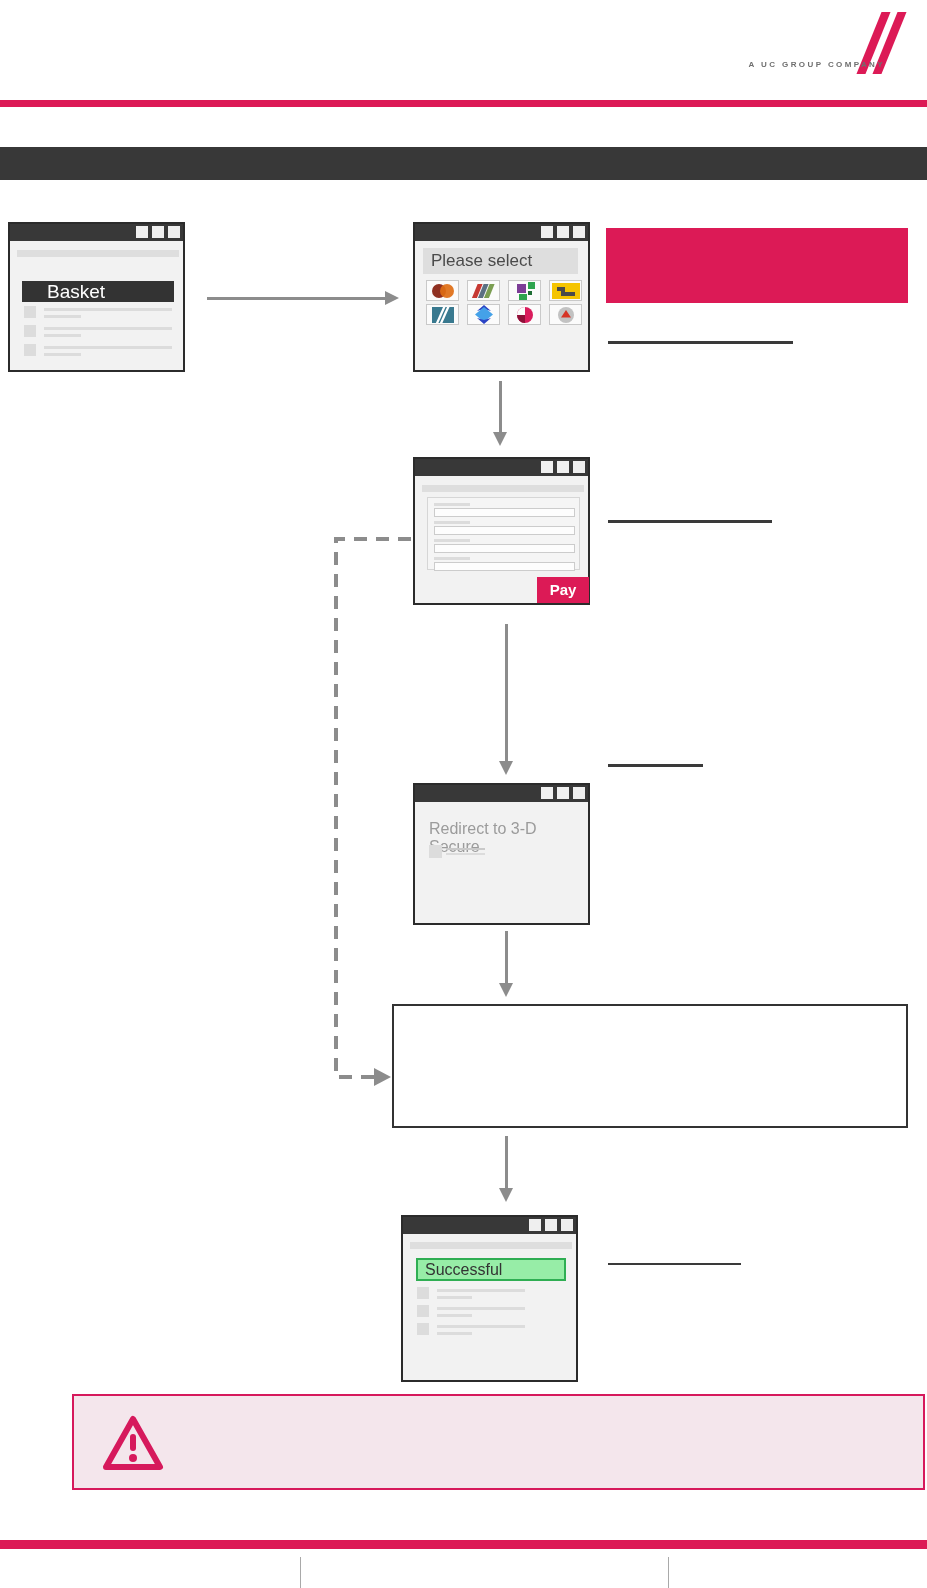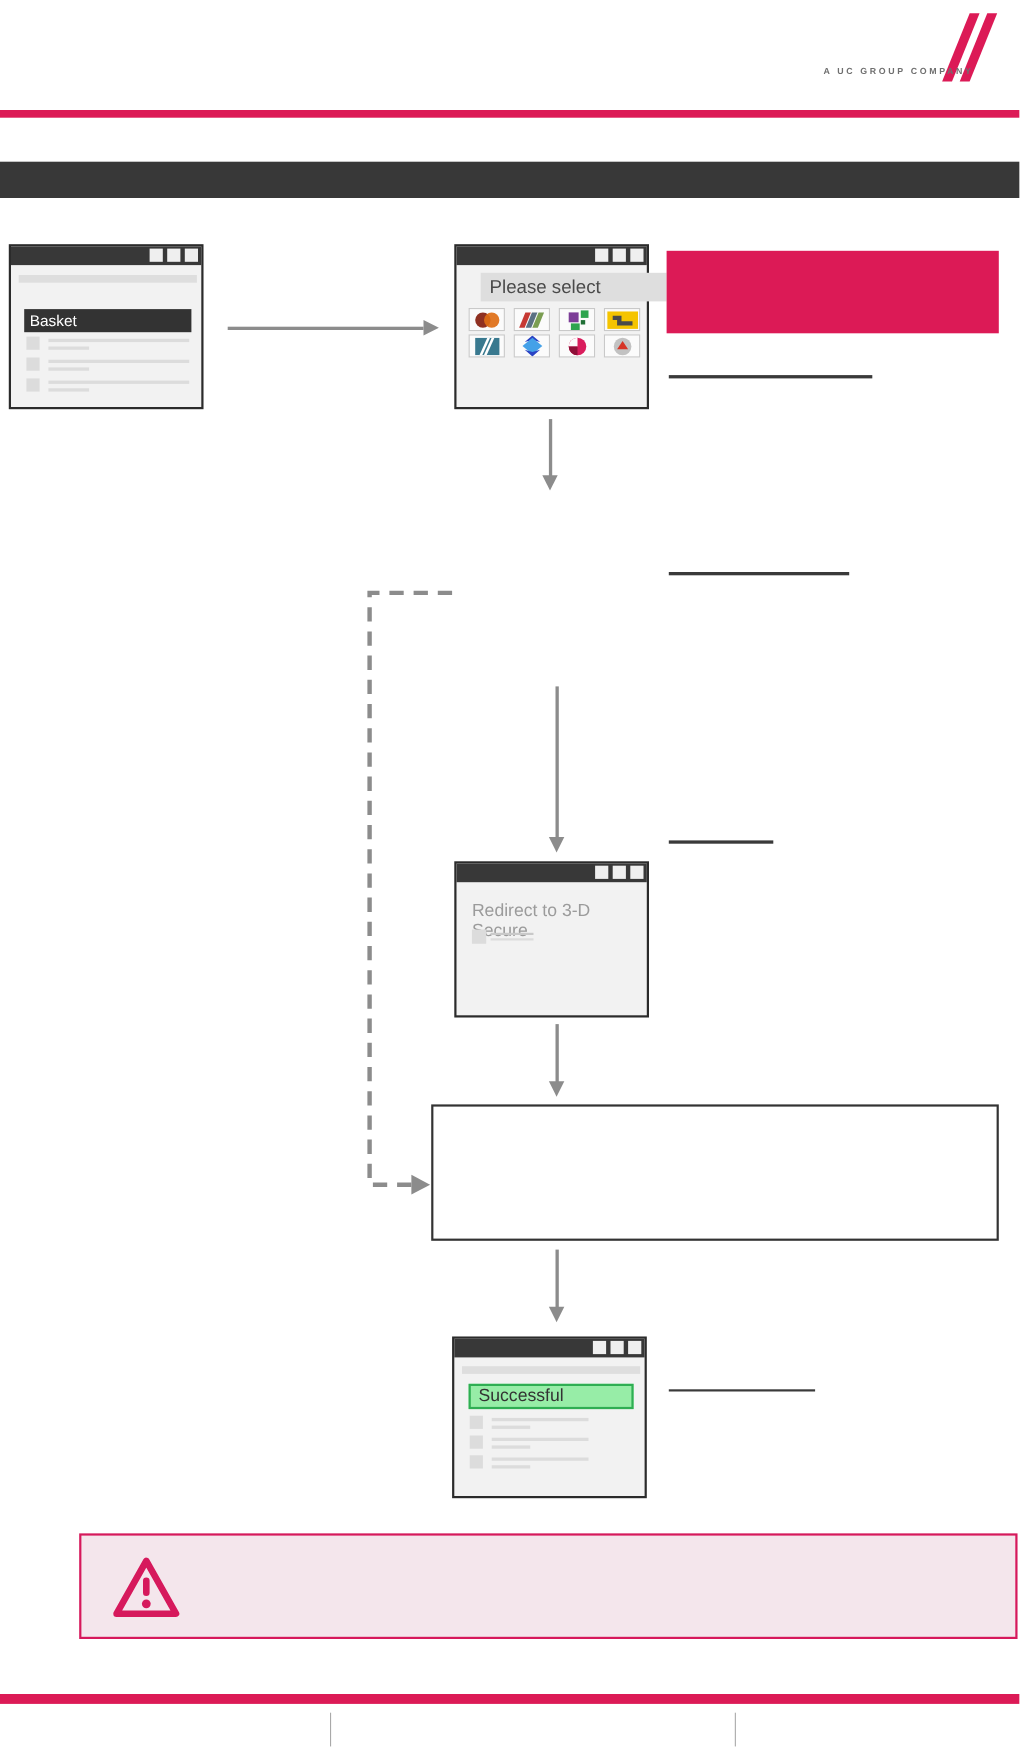--- a/index.html
+++ b/index.html
@@ -23,21 +23,21 @@
   .window { position:absolute; background:#F2F2F2; border:2px solid #2B2B2B; }
   .titlebar { position:relative; height:17px; background:#383838; }
   .tb-btns { position:absolute; right:3px; top:2px; display:flex; gap:4px; }
   .tb-btns span { width:12px; height:12px; background:#EFEFEF; display:block; }
   .win-body { position:relative; width:100%; height:calc(100% - 17px); }
   .addr { position:absolute; background:#DEDEDE; height:7px; }
   .ln { position:absolute; background:#DCDCDC; height:3px; }
   .ln.dark { background:#C9C9C9; }
   .sq { position:absolute; background:#DCDCDC; width:12px; height:12px; }
 
-  .banner-dark { position:absolute; background:#333333; color:#fff; font-size:14px; line-height:21px; padding-left:5px; height:21px; }
+  .banner-dark { position:absolute; background:#333333; color:#fff; font-size:19px; line-height:21px; padding-left:25px; height:21px; }
   .hdr-grey { position:absolute; background:#DEDEDE; color:#4a4a4a; font-size:17px; line-height:26px; padding-left:8px; height:26px; }
 
   .pm-box { position:absolute; width:33px; height:21px; background:#FBFBFB; border:1px solid #C9C9C9; display:flex; align-items:center; justify-content:center; }
 
   .form-panel { position:absolute; border:1px solid #D6D6D6; background:#F5F5F5; padding:5px 5px 0 6px; }
   .f-label { width:36px; height:3px; background:#DCDCDC; }
   .f-input { width:141px; height:9px; background:#FDFDFD; border:1px solid #CCCCCC; margin:2px 0 4px 0; }
 
   .pay-btn { position:absolute; background:#DC1A56; color:#fff; font-weight:bold; font-size:15px; text-align:center; line-height:26px; width:52px; height:26px; }
 
@@ -107,21 +107,21 @@
 
   <div class="window" style="left:413px; top:222px; width:177px; height:150px;">
     <div class="titlebar">
       <div class="tb-btns">
           <span></span>
           <span></span>
           <span></span>
         </div>
     </div>
     <div class="win-body">
-      <div class="hdr-grey" style="left:22px; top:7px; width:169px;">Please select</div>
+      <div class="hdr-grey" style="left:8px; top:7px; width:155px;">Please select</div>
 
       <div class="pm-box" style="left:11px; top:39px;">
         <svg width="26" height="16" viewBox="0 0 26 16">
           <circle cx="9" cy="8" r="7" fill="#8F3021"></circle>
             <circle cx="17" cy="8" r="7" fill="#DE6E15" fill-opacity="0.92"></circle>
         </svg>
       </div>
       <div class="pm-box" style="left:52px; top:39px;">
         <svg width="26" height="16" viewBox="0 0 26 16">
           <g transform="skewX(-22)">
@@ -179,20 +179,43 @@
   </div>
 
   <div class="pink-box"></div>
   <div class="ann-line" style="left:608px; top:341px; width:185px;"></div>
   <div class="ann-line" style="left:608px; top:520px; width:164px;"></div>
   <div class="ann-line" style="left:608px; top:764px; width:95px;"></div>
   <div class="ann-line" style="left:608px; top:1263px; width:133px; height:2px;"></div>
 
   <div class="v-arrow" style="left:499px; top:381px; height:52px;"></div>
 
+  <div class="window" style="left:413px; top:457px; width:177px; height:148px;">
+    <div class="titlebar">
+      <div class="tb-btns">
+          <span></span>
+          <span></span>
+          <span></span>
+        </div>
+    </div>
+    <div class="win-body">
+      <div class="addr" style="left:7px; top:9px; width:162px;"></div>
+      <div class="form-panel" style="left:12px; top:21px; width:153px; height:73px;">
+        <div class="f-label"></div>
+        <div class="f-input"></div>
+        <div class="f-label"></div>
+        <div class="f-input"></div>
+        <div class="f-label"></div>
+        <div class="f-input"></div>
+        <div class="f-label"></div>
+        <div class="f-input"></div>
+      </div>
+      <div class="pay-btn" style="left:122px; top:101px;">Pay</div>
+    </div>
+  </div>
 
   <svg id="dashed-svg" width="927" height="1588">
     <path d="M 411 539 H 336 V 1077 H 374" fill="none" stroke="#8C8C8C" stroke-width="4" stroke-dasharray="13 9"></path>
     <polygon points="374,1068 374,1086 391,1077" fill="#8C8C8C"></polygon>
   </svg>
 
   <div class="v-arrow" style="left:505px; top:624px; height:138px;"></div>
 
   <div class="window" style="left:413px; top:783px; width:177px; height:142px;">
     <div class="titlebar">
@@ -209,21 +232,21 @@
       <div class="ln" style="left:31px; top:51px; width:39px; height:2px;"></div>
     </div>
   </div>
 
   <div class="v-arrow" style="left:505px; top:931px; height:53px;"></div>
 
   <div style="position:absolute; left:392px; top:1004px; width:516px; height:124px; background:#fff; border:2px solid #333;"></div>
 
   <div class="v-arrow" style="left:505px; top:1136px; height:53px;"></div>
 
-  <div class="window" style="left:411px; top:1215px; width:177px; height:147px;">
+  <div class="window" style="left:401px; top:1215px; width:177px; height:167px;">
     <div class="titlebar">
       <div class="tb-btns">
           <span></span>
           <span></span>
           <span></span>
         </div>
     </div>
     <div class="win-body">
       <div class="addr" style="left:7px; top:8px; width:162px;"></div>
       <div class="banner-green" style="left:13px; top:24px; width:150px;">Successful</div>

